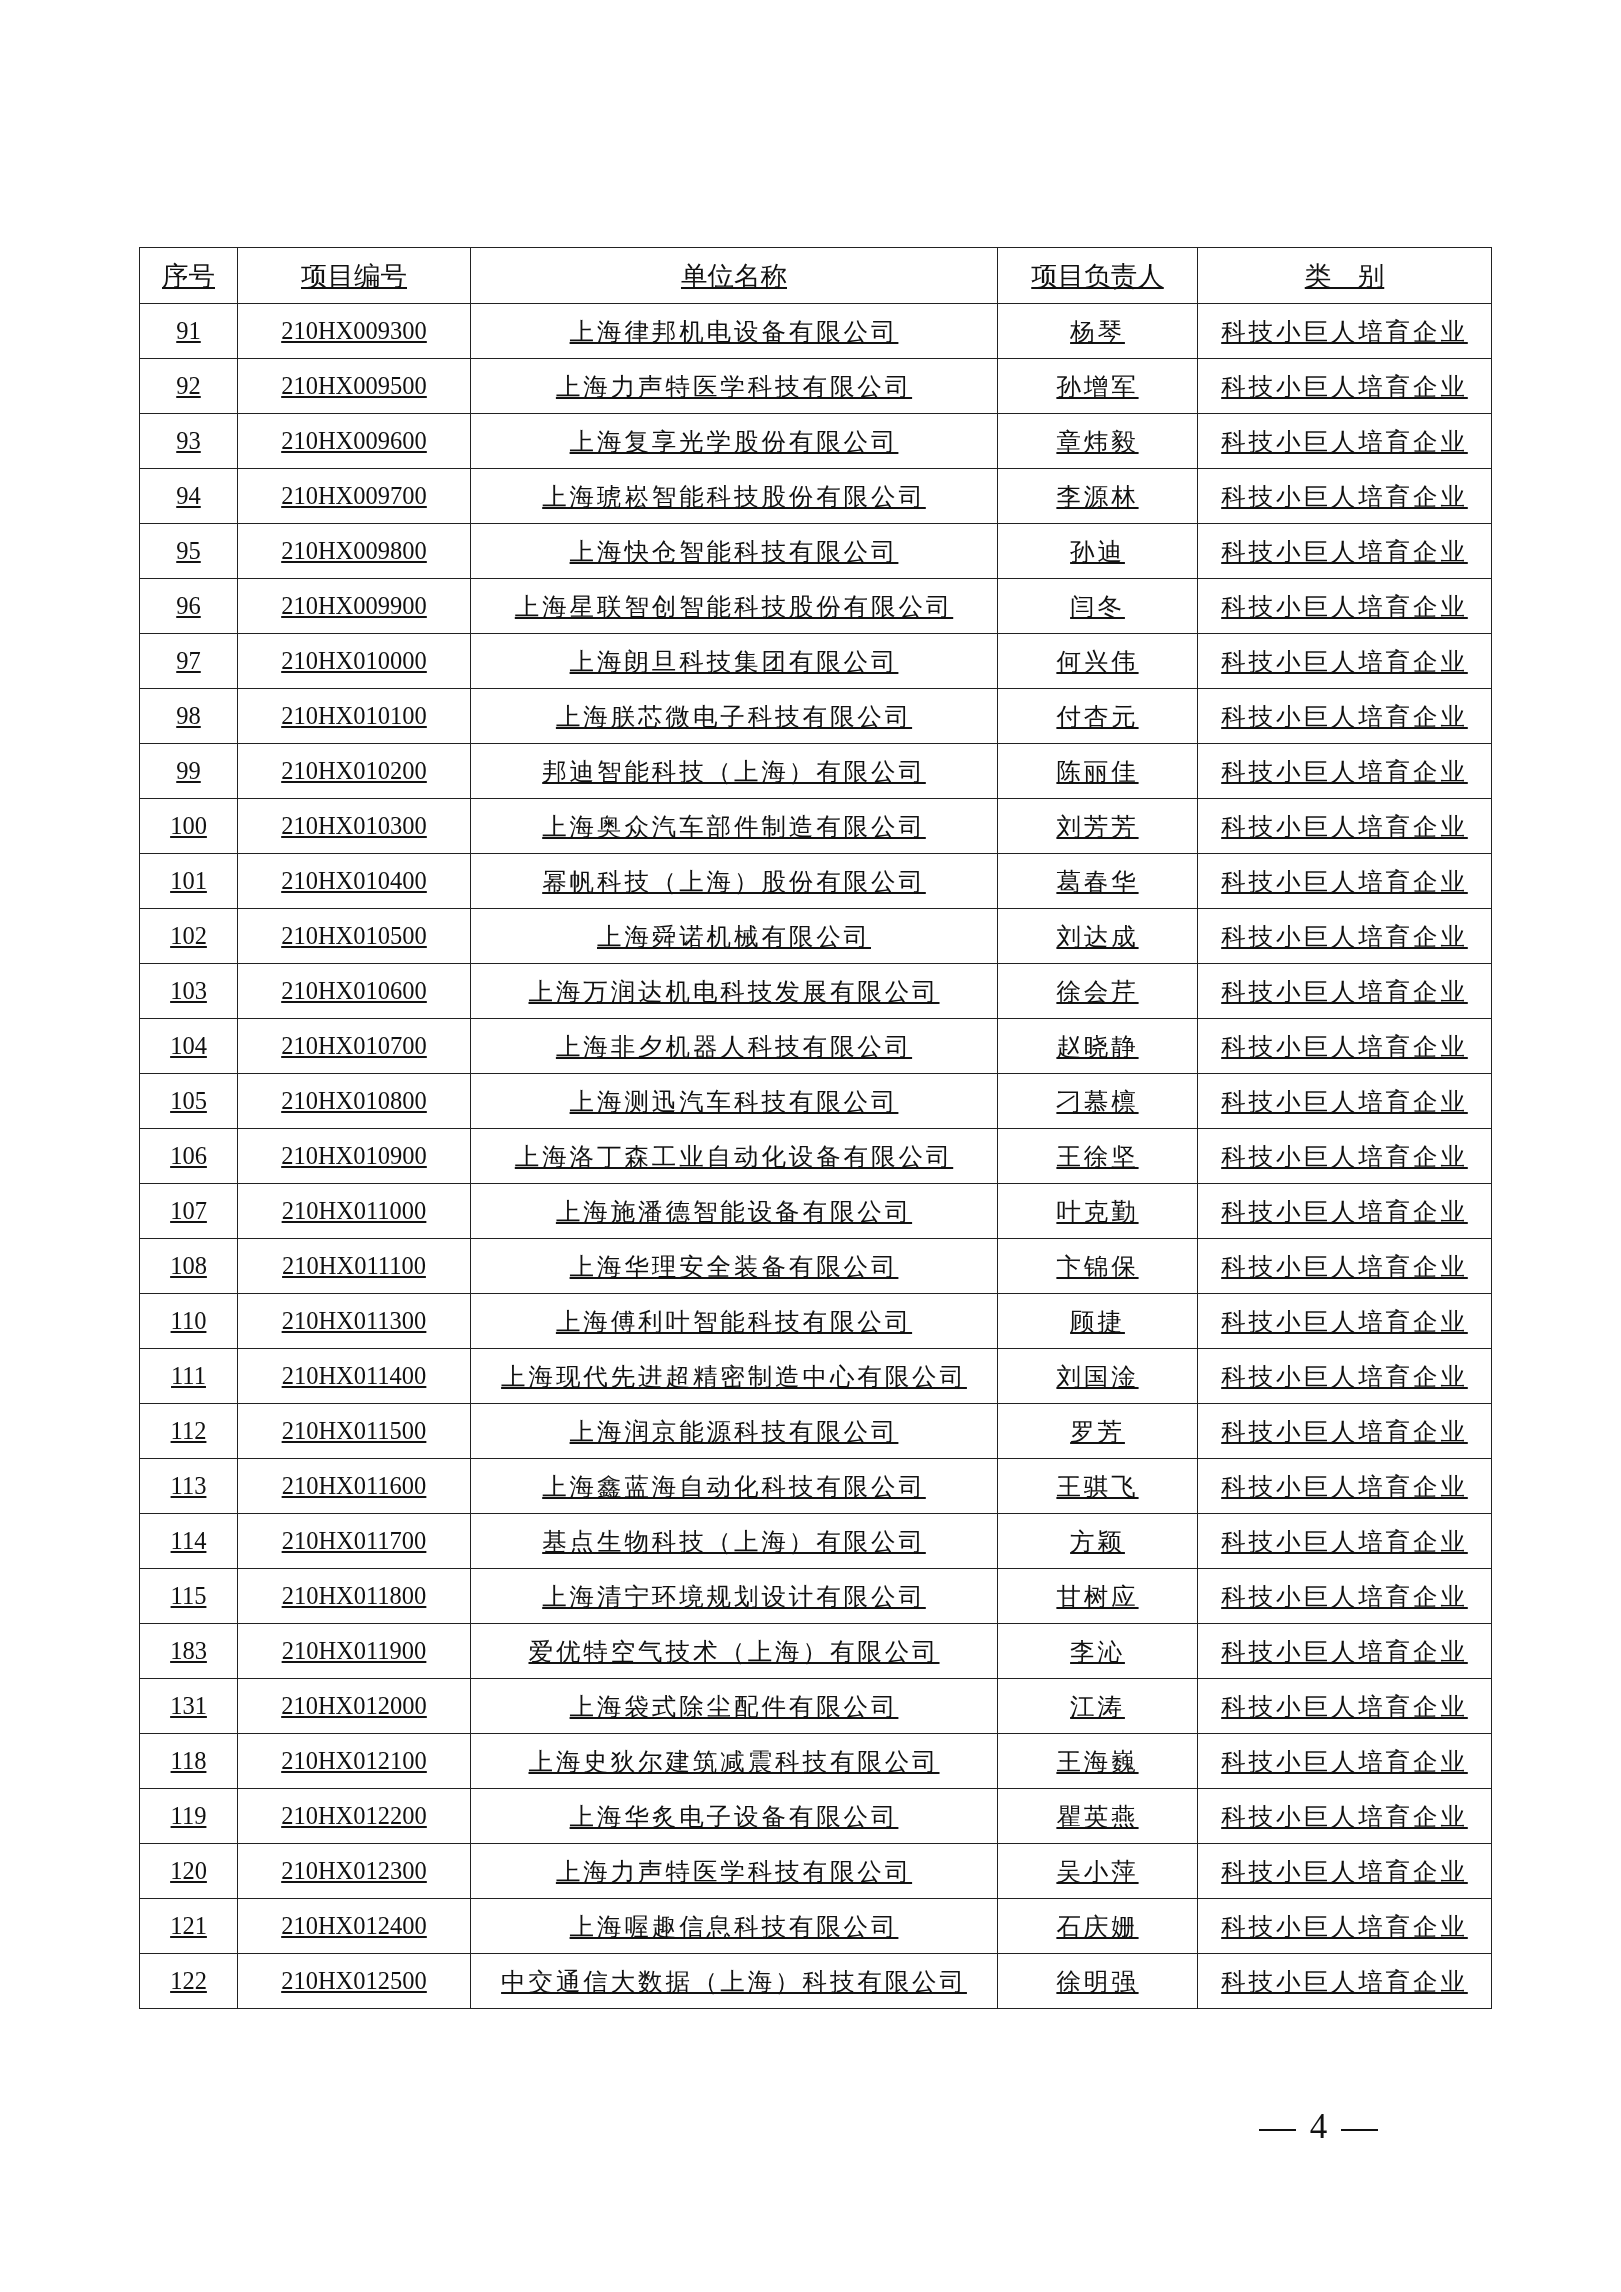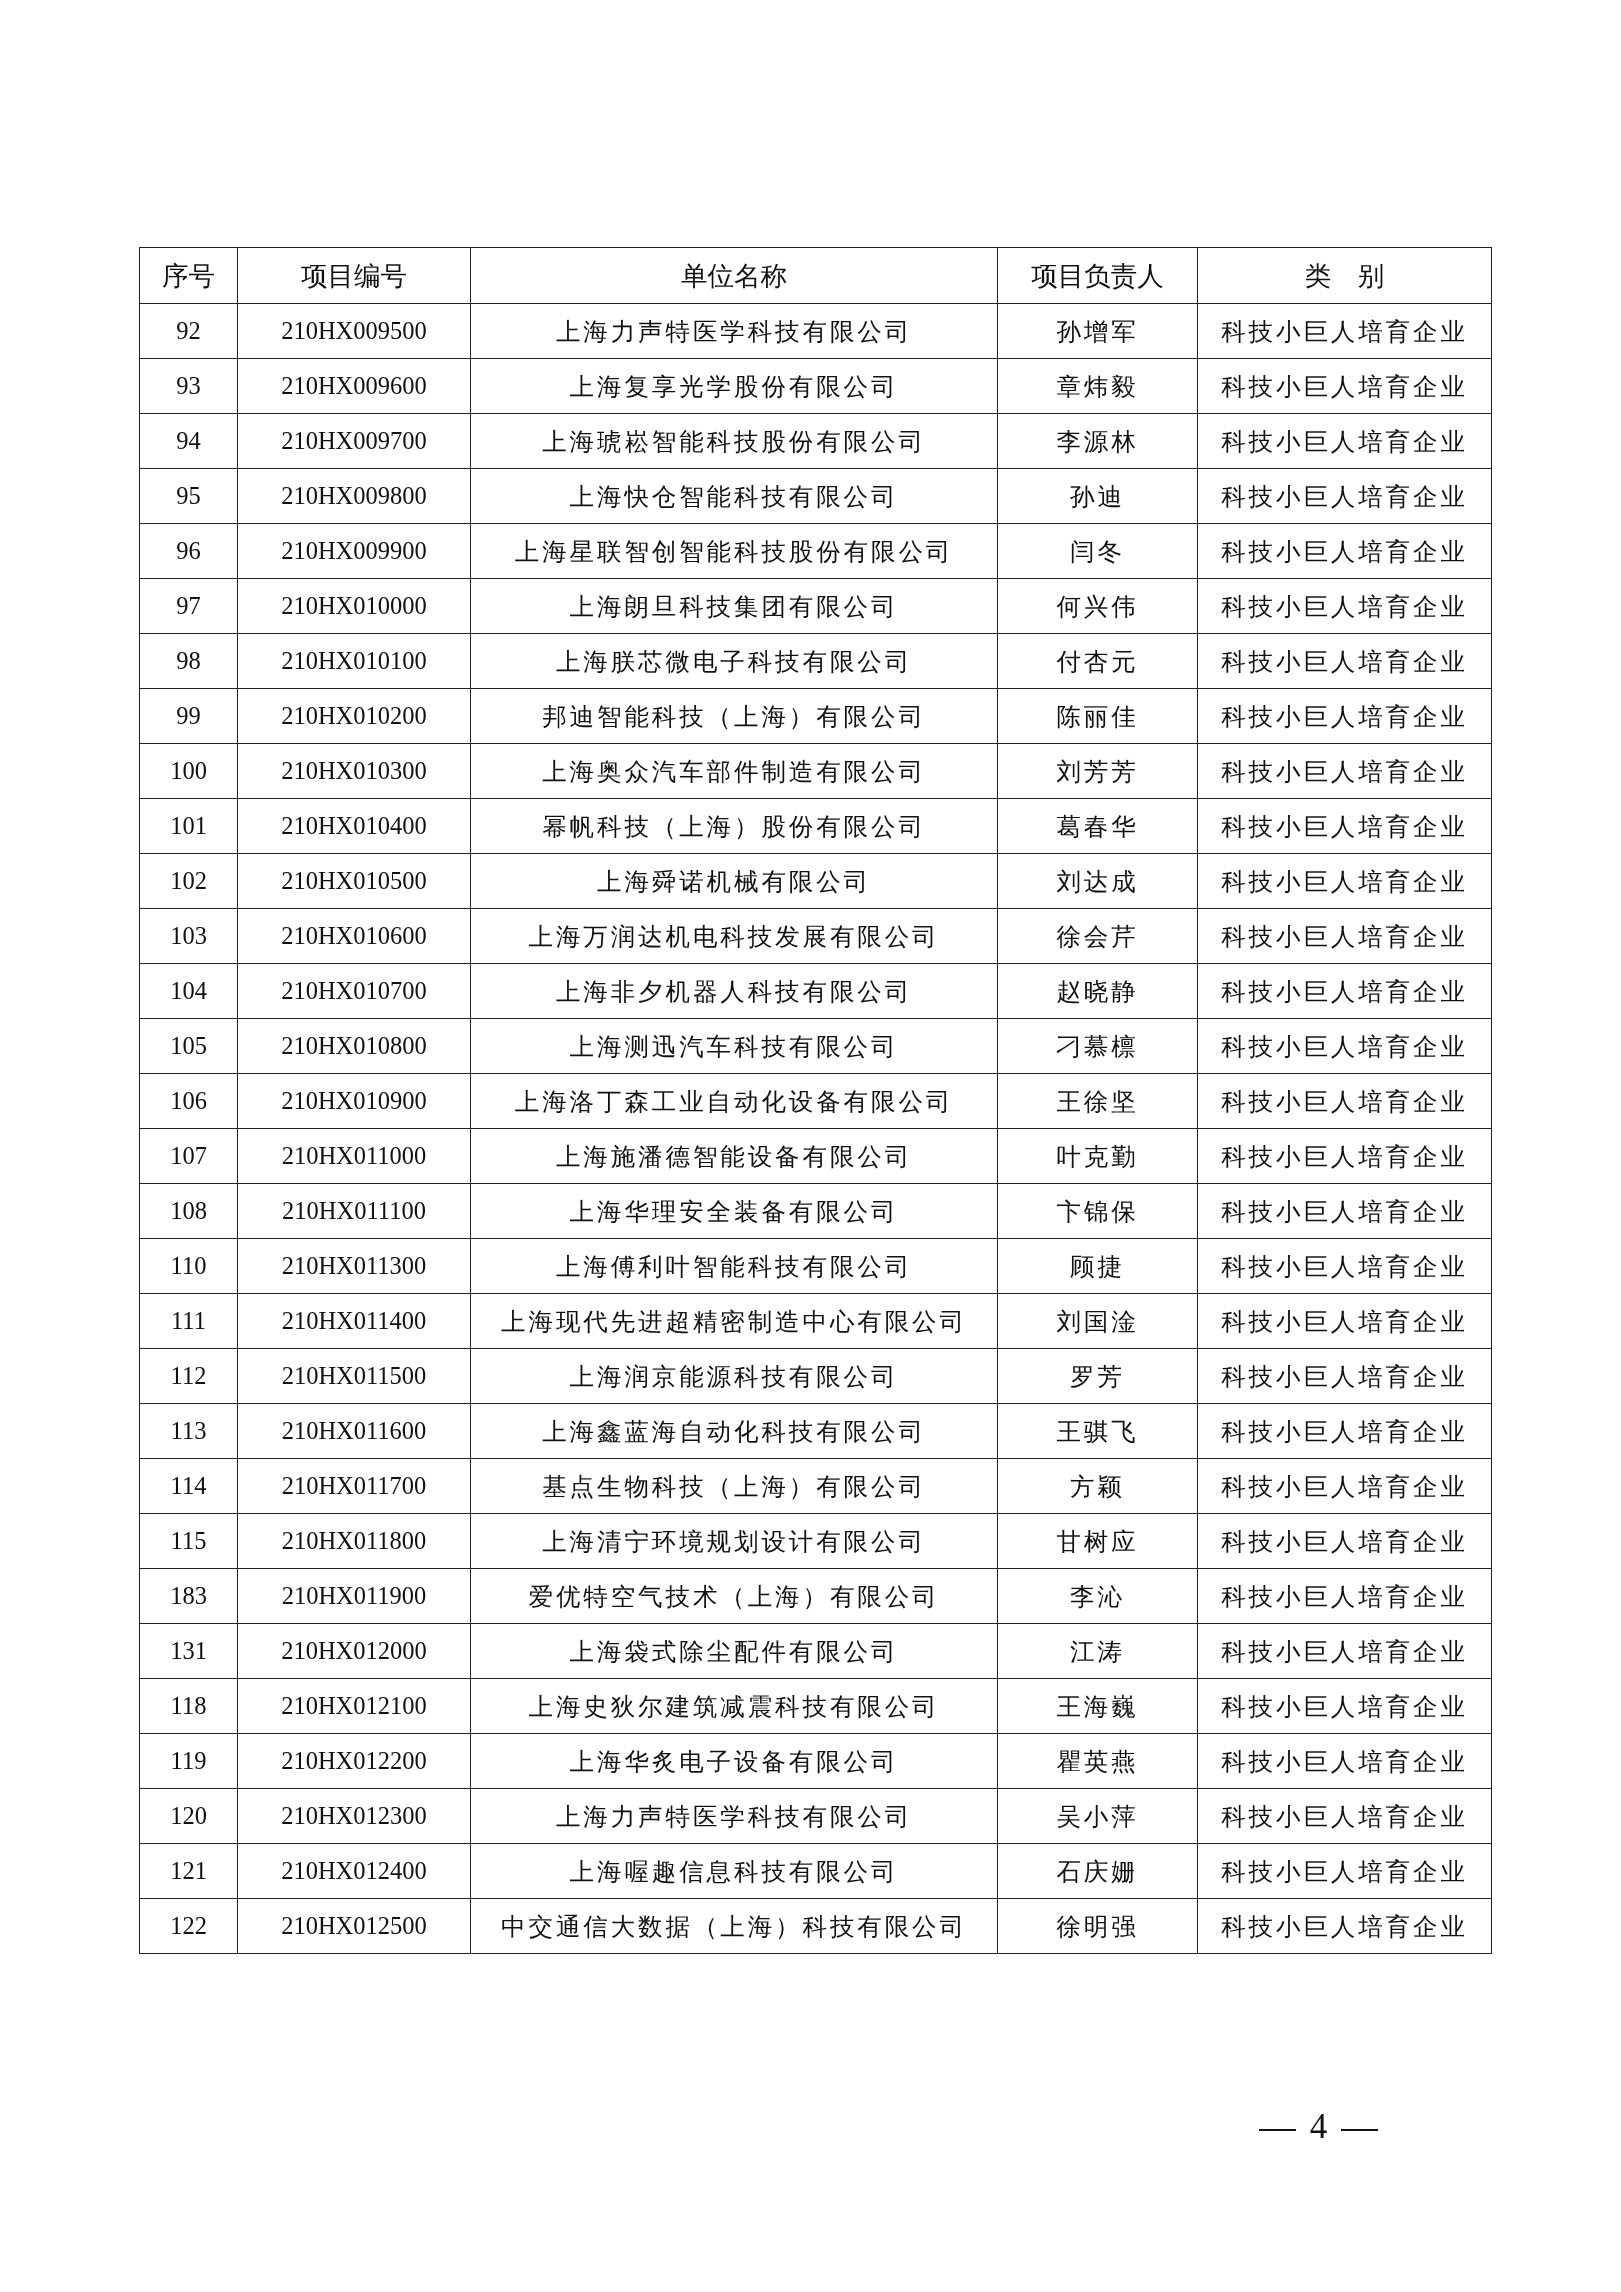--- a/index.html
+++ b/index.html
@@ -1,19 +1,19 @@
 <!DOCTYPE html>
 <html><head>
 <meta charset="utf-8">
 <style>
   html, body { margin:0; padding:0; background:#ffffff; }
   body { width:1621px; height:2293px; position:relative; overflow:hidden;
          font-family:"Liberation Serif", "DejaVu Serif", serif; color:#111; }
   table.list { position:absolute; left:139px; top:247px; width:1353px;
-               border-collapse:collapse; table-layout:fixed; }
+               border-collapse:collapse; table-layout:fixed;text-decoration:underline; }
   table.list th, table.list td { border:1.5px solid #222; text-align:center;
                vertical-align:middle; padding:0; font-weight:normal;
                white-space:nowrap; overflow:hidden; }
   table.list th { height:55px; font-size:26.5px; font-family:"DejaVu Sans", sans-serif; letter-spacing:0px; }
   table.list td { height:54px; font-size:24.5px; }
   td.cjk { font-family:"DejaVu Sans", sans-serif; font-size:23.5px; letter-spacing:2.9px; }
   td.num { font-family:"Liberation Serif", serif; font-size:25.5px; }
   .pagenum { position:absolute; left:1245px; top:2107px; width:147px; text-align:center;
              font-family:"Liberation Serif", serif; font-size:35px; }
   .pagenum .dash { display:inline-block; width:37px; height:2.9px; background:#111; vertical-align:middle; margin:0 13.7px; }
@@ -33,20 +33,27 @@
     <tr>
       <th>序号</th>
       <th>项目编号</th>
       <th>单位名称</th>
       <th>项目负责人</th>
       <th>类　别</th>
     </tr>
   </thead>
   <tbody id="rows">
       <tr>
+        <td class="num">91</td>
+        <td class="num">210HX009300</td>
+        <td class="cjk">上海律邦机电设备有限公司</td>
+        <td class="cjk">杨琴</td>
+        <td class="cjk">科技小巨人培育企业</td>
+      </tr>
+      <tr>
         <td class="num">92</td>
         <td class="num">210HX009500</td>
         <td class="cjk">上海力声特医学科技有限公司</td>
         <td class="cjk">孙增军</td>
         <td class="cjk">科技小巨人培育企业</td>
       </tr>
       <tr>
         <td class="num">93</td>
         <td class="num">210HX009600</td>
         <td class="cjk">上海复享光学股份有限公司</td>

